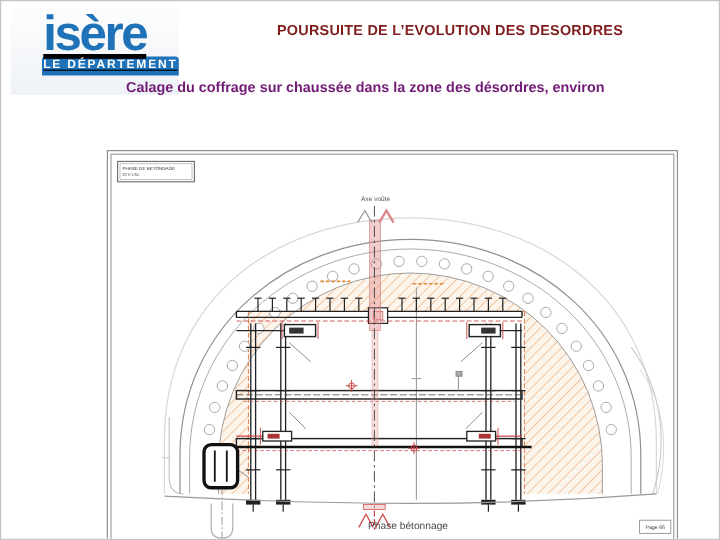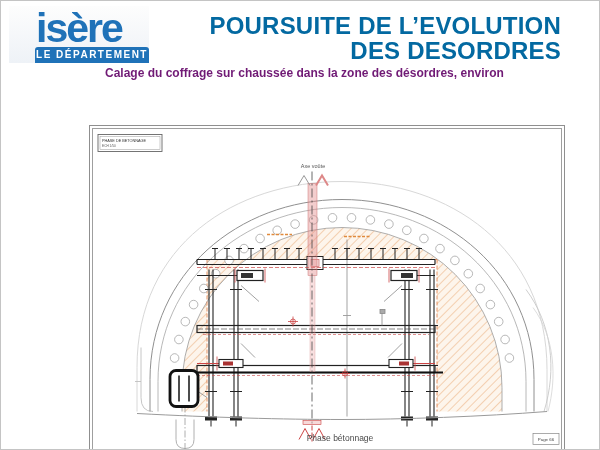--- a/index.html
+++ b/index.html
@@ -1,24 +1,24 @@
 <!DOCTYPE html>
 <html><head>
 <meta charset="utf-8">
 <style>
   html,body{margin:0;padding:0;background:#fff;font-family:"Liberation Sans",sans-serif;}
   .slide{position:relative;width:600px;height:450px;box-sizing:border-box;border:1px solid #c4c4c4;background:#fff;overflow:hidden;}
 
   
-  .logo{position:absolute;left:8px;top:5px;width:140px;background:linear-gradient(180deg,#fdfdfd,#eef2f7);padding:1px 0 0 0;}
+  .logo{position:absolute;left:8px;top:5px;width:140px;background:linear-gradient(180deg,#fdfdfd,#eef2f7);padding:1px 0 16px 0;text-decoration:underline;}
   .logo-name{font-size:41px;font-weight:bold;color:#1F72B8;letter-spacing:-2px;line-height:42px;text-align:center;}
   .logo-banner{margin-top:-2px;height:16px;background:#1F72B8;color:#fff;font-size:10px;font-weight:bold;letter-spacing:1.5px;text-align:center;line-height:16px;border-radius:3px 3px 0 0;margin-left:26px;}
 
   
-  .title{position:absolute;left:188px;top:12px;width:372px;text-align:right;font-size:24px;font-weight:bold;color:#0369a1;line-height:25px;letter-spacing:.2px;}
+  .title{position:absolute;left:188px;top:12px;width:372px;text-align:center;font-size:12px;font-weight:bold;color:#7f1d1d;line-height:25px;letter-spacing:.2px;}
   .subtitle{position:absolute;left:104px;top:64px;width:440px;font-size:12px;font-weight:bold;color:#701a75;line-height:16px;}
 
   
   .frame{position:absolute;left:88px;top:124px;width:474px;height:331px;border:1px solid #8f8f8f;background:#fff;}
   .frame-inner{position:absolute;left:2px;top:2px;right:2px;bottom:2px;border:1px solid #9f9f9f;}
   svg{display:block;width:100%;height:100%;}
   svg text{font-family:"Liberation Sans",sans-serif;}
 </style>
 </head>
 <body>

